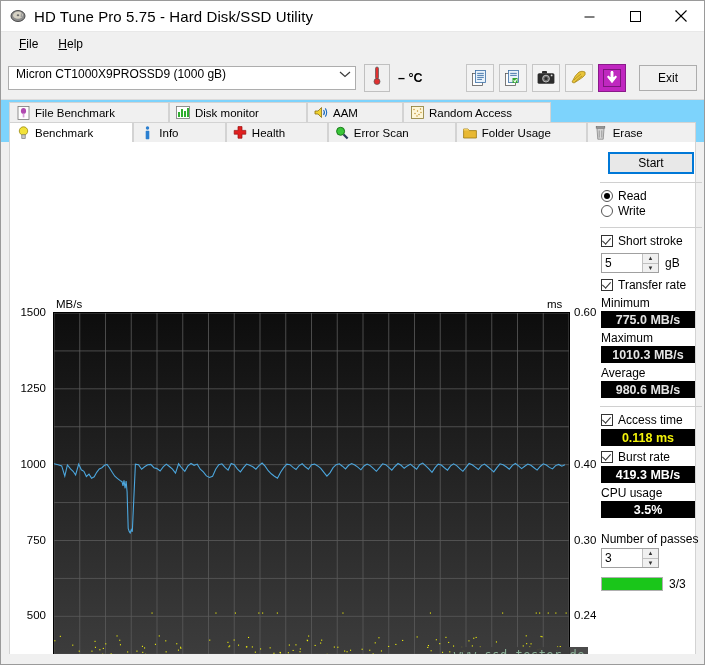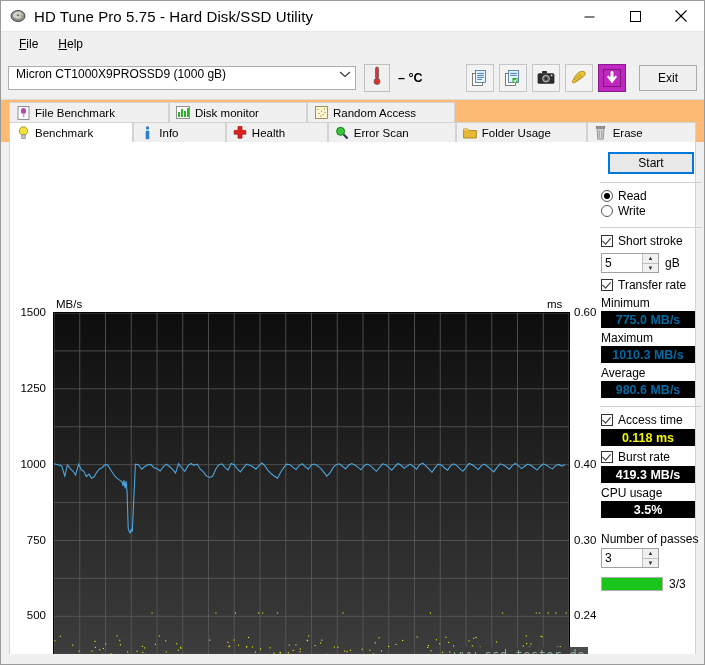--- a/index.html
+++ b/index.html
@@ -148,21 +148,21 @@
     display: flex;
     align-items: center;
     justify-content: center;
     font-size: 12px;
     box-sizing: border-box;
   }
 
   
   .tabs-wrap {
     padding: 2px 8px 0 8px;
-    background: #fdba74;
+    background: #7dd3fc;
   }
   .tabrow {
     display: flex;
     height: 20px;
   }
   .tab {
     display: flex;
     align-items: center;
     background: #f0f0f0;
     border: 1px solid #d3d3d3;
@@ -366,21 +366,21 @@
     width: 94px;
     height: 17px;
     background: #000;
     display: flex;
     align-items: center;
     justify-content: center;
     font-size: 12.5px;
     font-weight: bold;
     box-sizing: border-box;
   }
-  .stat-val.cyan { color: #0369a1; }
+  .stat-val.cyan { color: #e5e5e5; }
   .stat-val.yellow { color: #f2f20a; }
   .stat-val.white { color: #ffffff; }
   .progress-row {
     display: flex;
     align-items: center;
     gap: 6px;
     padding-left: 5px;
     margin-top: 9px;
   }
   .progress {
@@ -532,20 +532,30 @@
         <span class="tab-ico">
           <svg width="14" height="13" viewBox="0 0 14 13">
               <rect x="0.5" y="0.5" width="13" height="12" fill="#fff" stroke="#777" stroke-width="0.8"></rect>
               <rect x="2" y="6" width="2" height="5" fill="#2fae2f"></rect>
               <rect x="5" y="3" width="2" height="8" fill="#2fae2f"></rect>
               <rect x="8" y="5" width="2" height="6" fill="#2fae2f"></rect>
               <rect x="11" y="2" width="2" height="9" fill="#2fae2f"></rect>
             </svg>
         </span>
         <span>Disk monitor</span>
+      </div>
+      <div class="tab" style="width:96px">
+        <span class="tab-ico">
+          <svg width="14" height="13" viewBox="0 0 14 13">
+              <path d="M1 5 L4 5 L7.5 1.5 L7.5 11.5 L4 8 L1 8 Z" fill="#f0d330" stroke="#8a7010" stroke-width="0.8"></path>
+              <path d="M9.5 4 Q11.5 6.5 9.5 9" fill="none" stroke="#1c6bbf" stroke-width="1.1"></path>
+              <path d="M11.3 2.4 Q14 6.5 11.3 10.6" fill="none" stroke="#1c6bbf" stroke-width="1.1"></path>
+            </svg>
+        </span>
+        <span>AAM</span>
       </div>
       <div class="tab" style="width:148px">
         <span class="tab-ico">
           <svg width="13" height="13" viewBox="0 0 13 13">
               <rect x="0.5" y="0.5" width="12" height="12" fill="#fdf6d8" stroke="#8a7a30" stroke-width="0.8"></rect>
               <circle cx="3" cy="3.5" r="0.7" fill="#c08a20"></circle>
               <circle cx="6.5" cy="5" r="0.7" fill="#c08a20"></circle>
               <circle cx="9.5" cy="3" r="0.7" fill="#c08a20"></circle>
               <circle cx="4" cy="7.5" r="0.7" fill="#c08a20"></circle>
               <circle cx="8" cy="8.5" r="0.7" fill="#c08a20"></circle>

